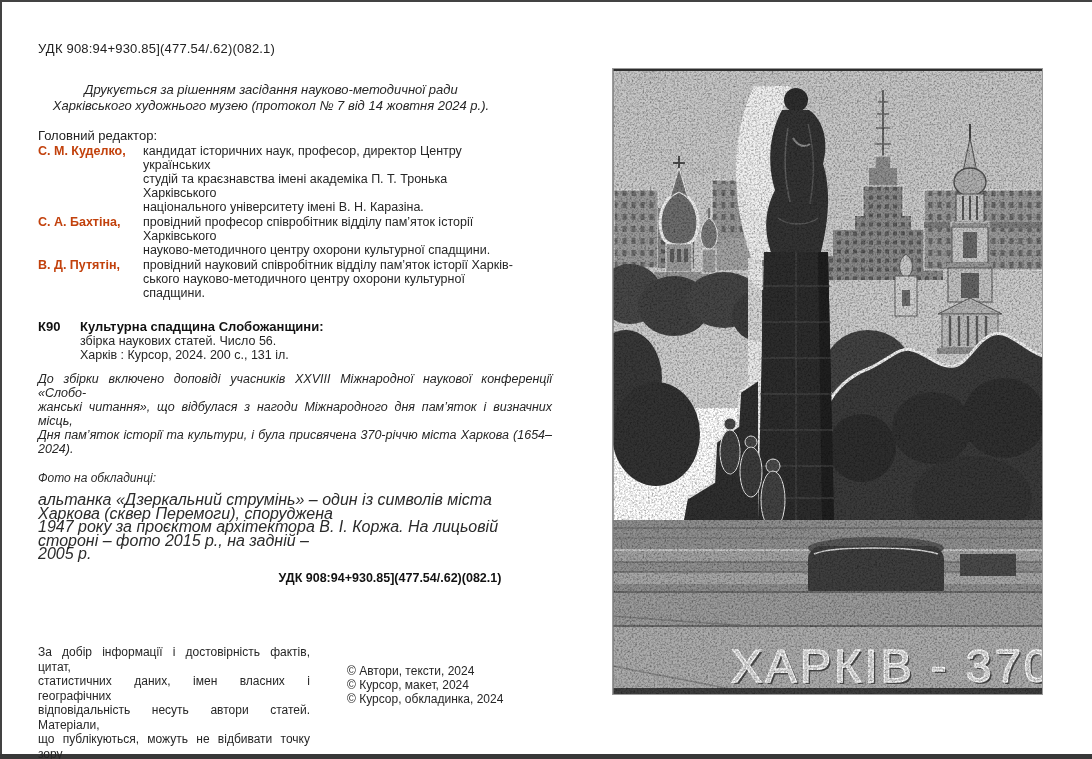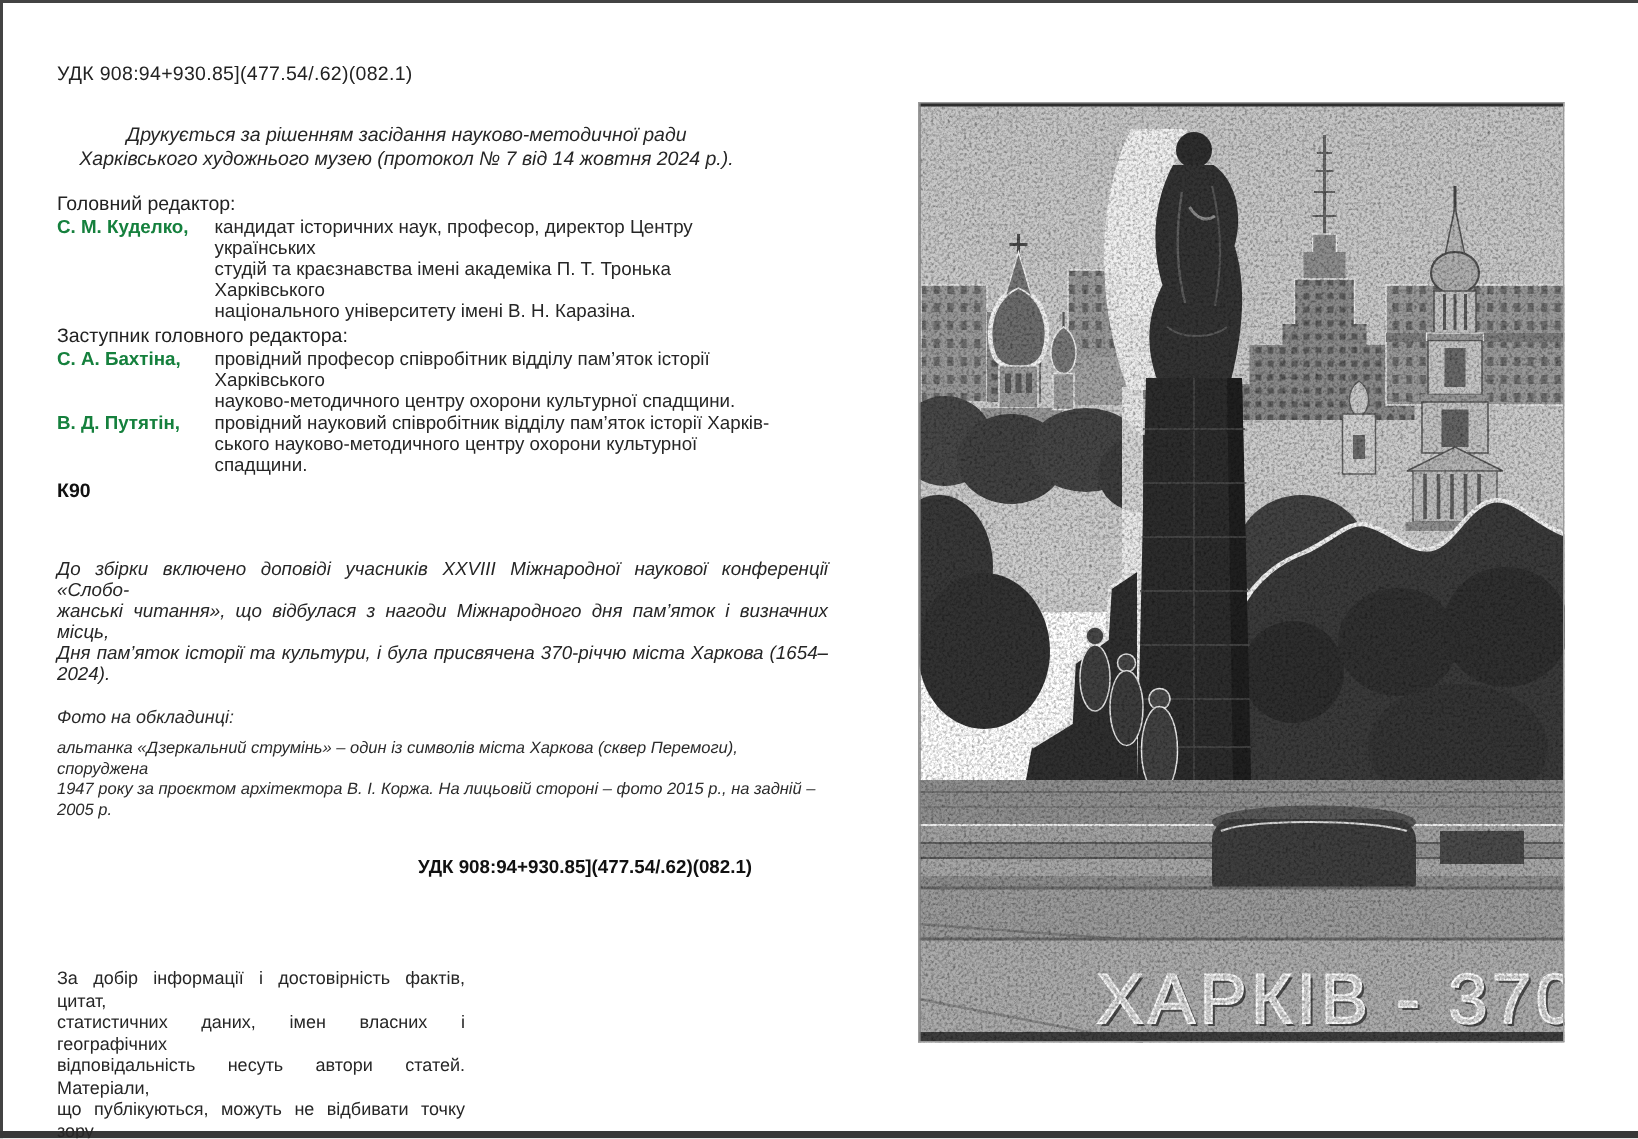--- a/index.html
+++ b/index.html
@@ -16,34 +16,34 @@
   .scan-edge.left{left:0;top:0;width:2px;height:759px;}
   .scan-edge.bottom{left:0;bottom:0;width:1092px;height:5px;background:#383838;}
 
   .udc-top{position:absolute;left:38px;top:41px;font-size:13px;letter-spacing:.2px;color:#222;}
   .approval{position:absolute;left:40px;top:82px;width:462px;font-size:13px;font-style:italic;
     line-height:15.5px;text-align:center;white-space:pre-line;color:#262626;}
 
   .editors{position:absolute;left:38px;top:128px;width:478px;font-size:12.5px;}
   .editors .role{font-size:13px;line-height:15px;color:#222;}
   .editors .erow{display:flex;margin-top:1px;margin-bottom:0;}
-  .editors .ename{width:105px;font-weight:bold;line-height:14px;flex:none;color:#15803d;}
+  .editors .ename{width:105px;font-weight:bold;line-height:14px;flex:none;color:#c2410c;}
   .editors .edesc{flex:1;line-height:14px;white-space:pre-line;color:#262626;}
   .editors .erow + .role{margin-top:2px;}
 
   .catalog{position:absolute;left:38px;top:320px;display:flex;font-size:12.5px;}
   .catalog .code{width:42px;font-weight:bold;font-size:13px;line-height:14px;flex:none;color:#111;}
   .catalog .ctitle{font-weight:bold;font-size:13px;line-height:14px;color:#111;}
   .catalog .cline{line-height:14px;color:#262626;}
 
   .abstract{position:absolute;left:38px;top:372px;width:514px;font-size:12.5px;line-height:14px;
     white-space:pre-line;text-align:justify;color:#262626;font-style:italic;}
 
   .cover-label{position:absolute;left:38px;top:471px;font-size:12px;font-style:italic;color:#2b2b2b;}
-  .cover-note{position:absolute;left:38px;top:493px;width:516px;font-size:11px;font-style:italic;
+  .cover-note{position:absolute;left:38px;top:493px;width:516px;font-size:16px;font-style:italic;
     line-height:13.5px;white-space:pre-line;color:#2b2b2b;}
 
   .udc-bold{position:absolute;left:240px;top:571px;width:300px;text-align:center;
     font-size:12.5px;font-weight:bold;color:#111;}
 
   .disclaimer{position:absolute;left:38px;top:645px;width:272px;font-size:12px;line-height:14.5px;
     white-space:pre-line;text-align:justify;color:#262626;}
 
   .copyrights{position:absolute;left:347px;top:664px;font-size:12px;line-height:14px;color:#262626;}
 
@@ -65,54 +65,63 @@
 Харківського художнього музею (протокол № 7 від 14 жовтня 2024 р.).</div>
 
   <div class="editors">
     <div class="role">Головний редактор:</div>
     <div class="erow">
       <div class="ename">С. М. Куделко,</div>
       <div class="edesc">кандидат історичних наук, професор, директор Центру українських
 студій та краєзнавства імені академіка П. Т. Тронька Харківського
 національного університету імені В. Н. Каразіна.</div>
     </div>
-    <div class="role">Заступник головного редактора:</div>
     <div class="erow">
       <div class="ename">С. А. Бахтіна,</div>
       <div class="edesc">провідний професор співробітник відділу пам’яток історії Харківського
 науково-методичного центру охорони культурної спадщини.</div>
     </div>
     <div class="erow">
       <div class="ename">В. Д. Путятін,</div>
       <div class="edesc">провідний науковий співробітник відділу пам’яток історії Харків-
 ського науково-методичного центру охорони культурної спадщини.</div>
     </div>
   </div>
 
   <div class="catalog">
     <div class="code">К90</div>
+    <div>
+      <div class="ctitle">Культурна спадщина Слобожанщини:</div>
+      <div class="cline">збірка наукових статей. Число 56.</div>
+      <div class="cline">Харків : Курсор, 2024. 200 с., 131 іл.</div>
+    </div>
   </div>
 
   <div class="abstract">До збірки включено доповіді учасників XXVIII Міжнародної наукової конференції «Слобо-
 жанські читання», що відбулася з нагоди Міжнародного дня пам’яток і визначних місць,
 Дня пам’яток історії та культури, і була присвячена 370-річчю міста Харкова (1654–2024).</div>
 
   <div class="cover-label">Фото на обкладинці:</div>
   <div class="cover-note">альтанка «Дзеркальний струмінь» – один із символів міста Харкова (сквер Перемоги), споруджена
 1947 року за проєктом архітектора В. І. Коржа. На лицьовій стороні – фото 2015 р., на задній –
 2005 р.</div>
 
   <div class="udc-bold">УДК 908:94+930.85](477.54/.62)(082.1)</div>
 
   <div class="disclaimer">За добір інформації і достовірність фактів, цитат,
 статистичних даних, імен власних і географічних
 відповідальність несуть автори статей. Матеріали,
 що публікуються, можуть не відбивати точку зору
 редакційної колегії і видавництва.</div>
 
+  <div class="copyrights">
+    <div>© Автори, тексти, 2024</div>
+    <div>© Курсор, макет, 2024</div>
+    <div>© Курсор, обкладинка, 2024</div>
+  </div>
 
   <div class="photo">
     <svg viewBox="0 0 431 627" xmlns="http://www.w3.org/2000/svg">
       <defs>
         <linearGradient id="sky" x1="0" y1="0" x2="0" y2="1">
           <stop offset="0" stop-color="#c6c6c6"></stop>
           <stop offset="1" stop-color="#cecece"></stop>
         </linearGradient>
         <pattern id="winA" width="9" height="12" patternUnits="userSpaceOnUse">
           <rect width="9" height="12" fill="#999999"></rect>

